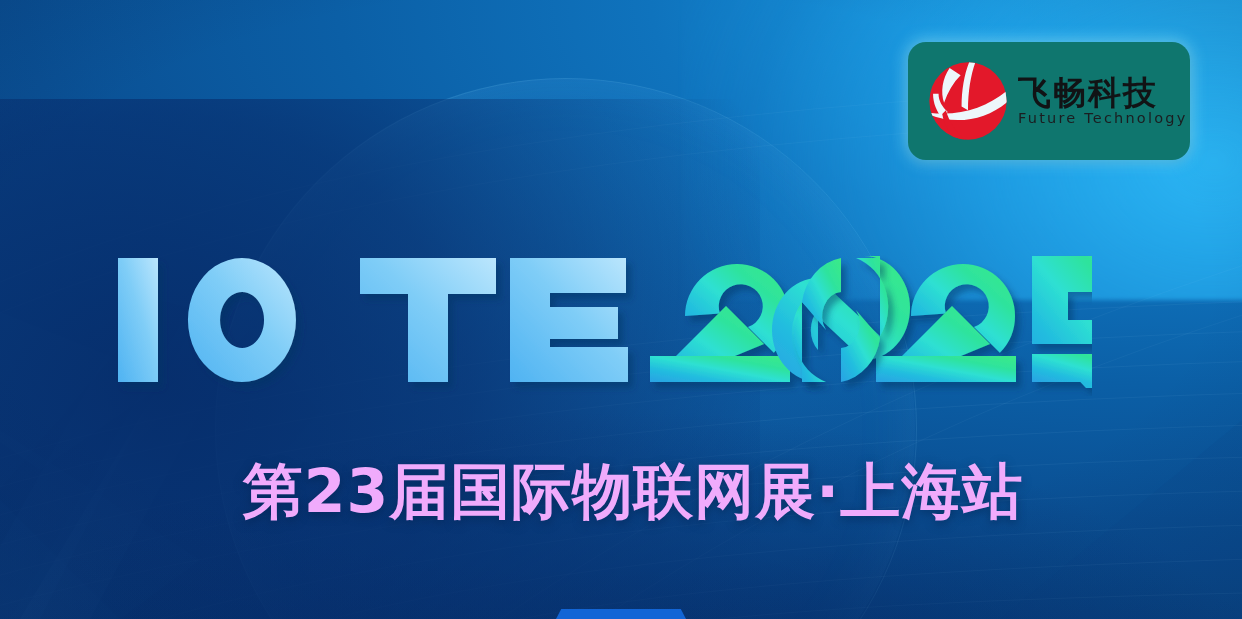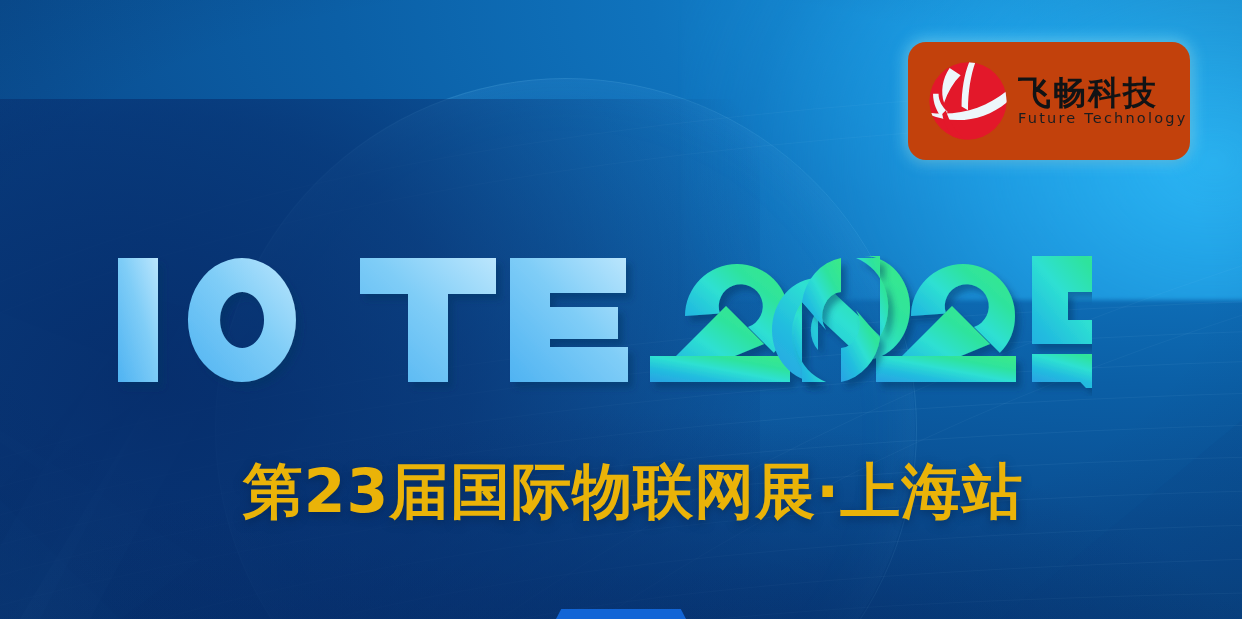--- a/index.html
+++ b/index.html
@@ -87,21 +87,21 @@
     background: radial-gradient(ellipse 95% 90% at 48% 45%, rgba(0,0,0,0) 52%, rgba(2,28,70,0.30) 100%);
   }
 
   
   .logo-badge {
     position: absolute;
     left: 908px;
     top: 42px;
     width: 282px;
     height: 118px;
-    background: #c2410c;
+    background: #0f766e;
     border-radius: 18px;
     box-shadow: 0 0 14px 3px rgba(140,235,255,0.55), 0 2px 10px rgba(3,40,85,0.25);
     display: flex;
     align-items: center;
     padding: 0 10px 0 14px;
     box-sizing: border-box;
   }
   .logo-mark {
     width: 92px;
     height: 92px;
@@ -140,21 +140,21 @@
   }
   .headline svg { display: block; }
 
   
   .subtitle {
     position: absolute;
     left: 0;
     right: 0;
     top: 452px;
     text-align: center;
-    color: #eab308;
+    color: #f0abfc;
     font-size: 60px;
     font-weight: bold;
     letter-spacing: 1px;
     font-family: "DejaVu Sans", "Liberation Sans", sans-serif;
     text-shadow: 0 3px 10px rgba(3,32,74,0.55);
     white-space: nowrap;
     margin-left: 24px;
   }
 
   

